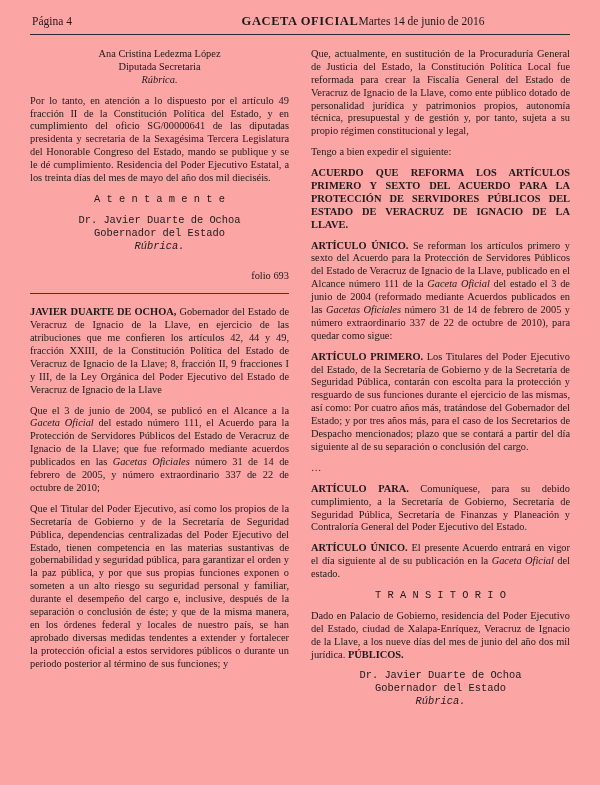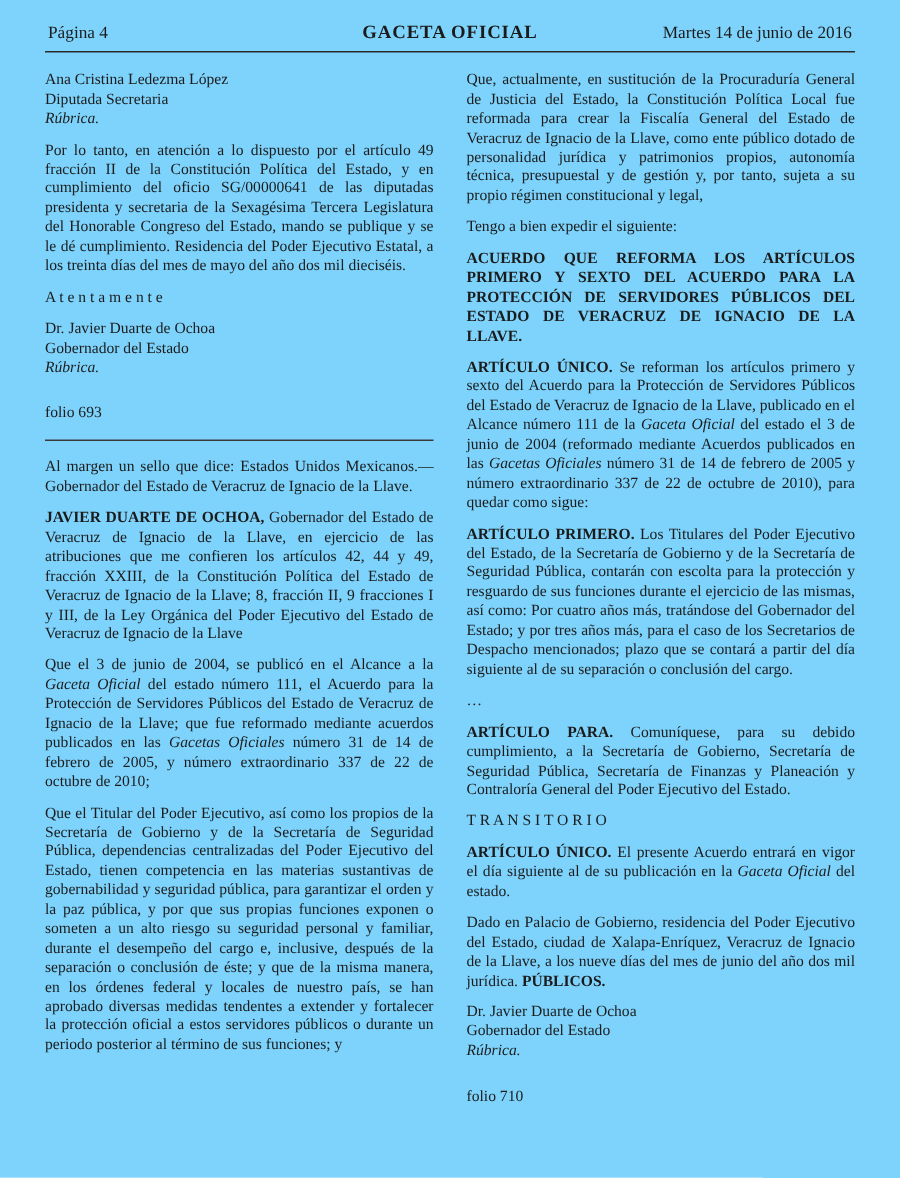--- a/index.html
+++ b/index.html
@@ -7,76 +7,74 @@
   body{
     background:#fbfbf9;
     color:#1b1b1b;
     font-family:"Liberation Serif","DejaVu Serif",serif;
     -webkit-font-smoothing:antialiased;
   }
   .page{
     width:600px; height:785px;
     padding:14px 30px 22px 30px;
     overflow:hidden;
-    background:#7dd3fc;
+    background:#fca5a5;
   }
   .header{
     display:grid;
     grid-template-columns:1fr auto 1fr;
     align-items:baseline;
     font-size:11.5px;
     padding:0 2px 5px 2px;
   }
   .header .h-left{ text-align:left; }
   .header .h-title{ text-align:center; font-weight:bold; font-size:12.5px; letter-spacing:.6px; }
-  .header .h-right{ text-align:right; }
+  .header .h-right{ text-align:left; }
   .header-rule{ border-top:1.3px solid #2a2a2a; margin-bottom:13px; }
   .columns{ display:flex; gap:22px; }
   .col{ flex:1 1 0; min-width:0; font-size:10.4px; line-height:1.24; }
   .block{ margin-bottom:8px; }
   .justify{ text-align:justify; }
-  .center{ text-align:left; }
-  .right{ }
+  .center{ text-align:center; }
+  .right{ text-align:right; }
   .b{ font-weight:bold; }
   .i{ font-style:italic; }
   .sp-lg{ margin-top:18px; }
-  .sp-md{ margin-top:0; }
+  .sp-md{ margin-top:0;font-family:Liberation Mono, monospace; }
   .col-rule{ border-top:1px solid #3a3a3a; margin:10px 0 12px 0; }
 </style>
 </head>
 <body>
 
 <div class="page">
   <header class="header">
     <span class="h-left">Página 4</span>
     <span class="h-title">GACETA OFICIAL</span>
     <span class="h-right">Martes 14 de junio de 2016</span>
   </header>
   <div class="header-rule"></div>
   <main class="columns">
     <section class="col">
         <p class="block center"><span>Ana Cristina Ledezma López</span><br><span>Diputada Secretaria</span><br><span class="i">Rúbrica.</span></p>
         <p class="block justify"><span>Por lo tanto, en atención a lo dispuesto por el artículo 49 fracción II de la Constitución Política del Estado, y en cumplimiento del oficio SG/00000641 de las diputadas presidenta y secretaria de la Sexagésima Tercera Legislatura del Honorable Congreso del Estado, mando se publique y se le dé cumplimiento. Residencia del Poder Ejecutivo Estatal, a los treinta días del mes de mayo del año dos mil dieciséis.</span></p>
         <p class="block center sp-md"><span>A t e n t a m e n t e</span></p>
         <p class="block center sp-md"><span>Dr. Javier Duarte de Ochoa</span><br><span>Gobernador del Estado</span><br><span class="i">Rúbrica.</span></p>
         <p class="block right sp-lg"><span>folio 693</span></p>
         <div class="col-rule"></div>
-        <p class="block justify"><span>Al margen un sello que dice: Estados Unidos Mexicanos.— Gobernador del Estado de Veracruz de Ignacio de la Llave.</span></p>
         <p class="block justify"><span class="b">JAVIER DUARTE DE OCHOA, </span><span>Gobernador del Estado de Veracruz de Ignacio de la Llave, en ejercicio de las atribuciones que me confieren los artículos 42, 44 y 49, fracción XXIII, de la Constitución Política del Estado de Veracruz de Ignacio de la Llave; 8, fracción II, 9 fracciones I y III, de la Ley Orgánica del Poder Ejecutivo del Estado de Veracruz de Ignacio de la Llave</span></p>
         <p class="block justify"><span>Que el 3 de junio de 2004, se publicó en el Alcance a la </span><span class="i">Gaceta Oficial</span><span> del estado número 111, el Acuerdo para la Protección de Servidores Públicos del Estado de Veracruz de Ignacio de la Llave; que fue reformado mediante acuerdos publicados en las </span><span class="i">Gacetas Oficiales</span><span> número 31 de 14 de febrero de 2005, y número extraordinario 337 de 22 de octubre de 2010;</span></p>
         <p class="block justify"><span>Que el Titular del Poder Ejecutivo, así como los propios de la Secretaría de Gobierno y de la Secretaría de Seguridad Pública, dependencias centralizadas del Poder Ejecutivo del Estado, tienen competencia en las materias sustantivas de gobernabilidad y seguridad pública, para garantizar el orden y la paz pública, y por que sus propias funciones exponen o someten a un alto riesgo su seguridad personal y familiar, durante el desempeño del cargo e, inclusive, después de la separación o conclusión de éste; y que de la misma manera, en los órdenes federal y locales de nuestro país, se han aprobado diversas medidas tendentes a extender y fortalecer la protección oficial a estos servidores públicos o durante un periodo posterior al término de sus funciones; y</span></p>
       </section>
     <section class="col">
         <p class="block justify"><span>Que, actualmente, en sustitución de la Procuraduría General de Justicia del Estado, la Constitución Política Local fue reformada para crear la Fiscalía General del Estado de Veracruz de Ignacio de la Llave, como ente público dotado de personalidad jurídica y patrimonios propios, autonomía técnica, presupuestal y de gestión y, por tanto, sujeta a su propio régimen constitucional y legal,</span></p>
         <p class="block justify"><span>Tengo a bien expedir el siguiente:</span></p>
         <p class="block justify"><span class="b">ACUERDO QUE REFORMA LOS ARTÍCULOS PRIMERO Y SEXTO DEL ACUERDO PARA LA PROTECCIÓN DE SERVIDORES PÚBLICOS DEL ESTADO DE VERACRUZ DE IGNACIO DE LA LLAVE.</span></p>
         <p class="block justify"><span class="b">ARTÍCULO ÚNICO.</span><span> Se reforman los artículos primero y sexto del Acuerdo para la Protección de Servidores Públicos del Estado de Veracruz de Ignacio de la Llave, publicado en el Alcance número 111 de la </span><span class="i">Gaceta Oficial</span><span> del estado el 3 de junio de 2004 (reformado mediante Acuerdos publicados en las </span><span class="i">Gacetas Oficiales</span><span> número 31 de 14 de febrero de 2005 y número extraordinario 337 de 22 de octubre de 2010), para quedar como sigue:</span></p>
         <p class="block justify"><span class="b">ARTÍCULO PRIMERO.</span><span> Los Titulares del Poder Ejecutivo del Estado, de la Secretaría de Gobierno y de la Secretaría de Seguridad Pública, contarán con escolta para la protección y resguardo de sus funciones durante el ejercicio de las mismas, así como: Por cuatro años más, tratándose del Gobernador del Estado; y por tres años más, para el caso de los Secretarios de Despacho mencionados; plazo que se contará a partir del día siguiente al de su separación o conclusión del cargo.</span></p>
         <p class="block justify"><span>…</span></p>
         <p class="block justify"><span class="b">ARTÍCULO PARA.</span><span> Comuníquese, para su debido cumplimiento, a la Secretaría de Gobierno, Secretaría de Seguridad Pública, Secretaría de Finanzas y Planeación y Contraloría General del Poder Ejecutivo del Estado.</span></p>
+        <p class="block justify"><span class="b">ARTÍCULO ÚNICO.</span><span> El presente Acuerdo entrará en vigor el día siguiente al de su publicación en la </span><span class="i">Gaceta Oficial</span><span> del estado.</span></p>
         <p class="block center sp-md"><span>T R A N S I T O R I O</span></p>
-        <p class="block justify"><span class="b">ARTÍCULO ÚNICO.</span><span> El presente Acuerdo entrará en vigor el día siguiente al de su publicación en la </span><span class="i">Gaceta Oficial</span><span> del estado.</span></p>
         <p class="block justify"><span>Dado en Palacio de Gobierno, residencia del Poder Ejecutivo del Estado, ciudad de Xalapa-Enríquez, Veracruz de Ignacio de la Llave, a los nueve días del mes de junio del año dos mil jurídica. </span><span class="b">PÚBLICOS.</span></p>
         <p class="block center sp-md"><span>Dr. Javier Duarte de Ochoa</span><br><span>Gobernador del Estado</span><br><span class="i">Rúbrica.</span></p>
-        <p class="block right sp-lg"><span>folio 710</span></p>
       </section>
   </main>
 </div>
 
 </body></html>

